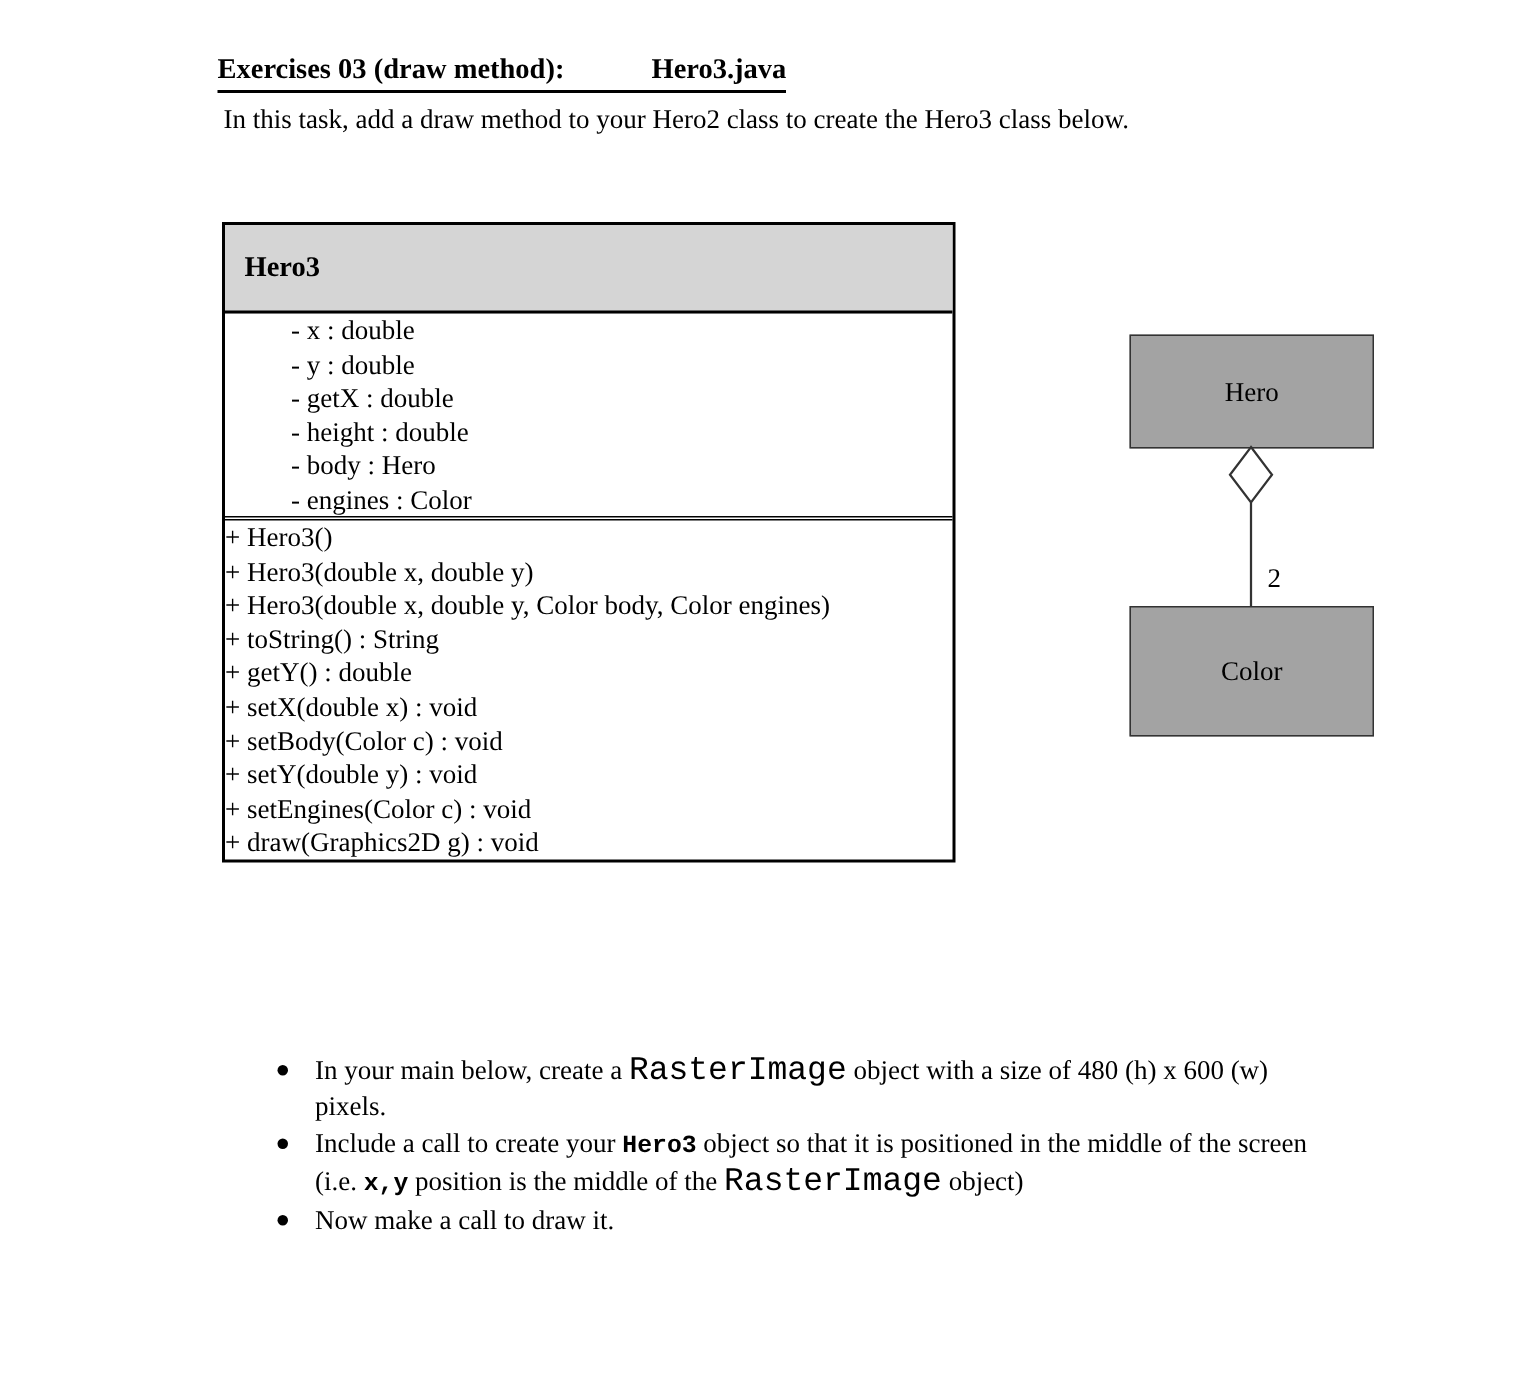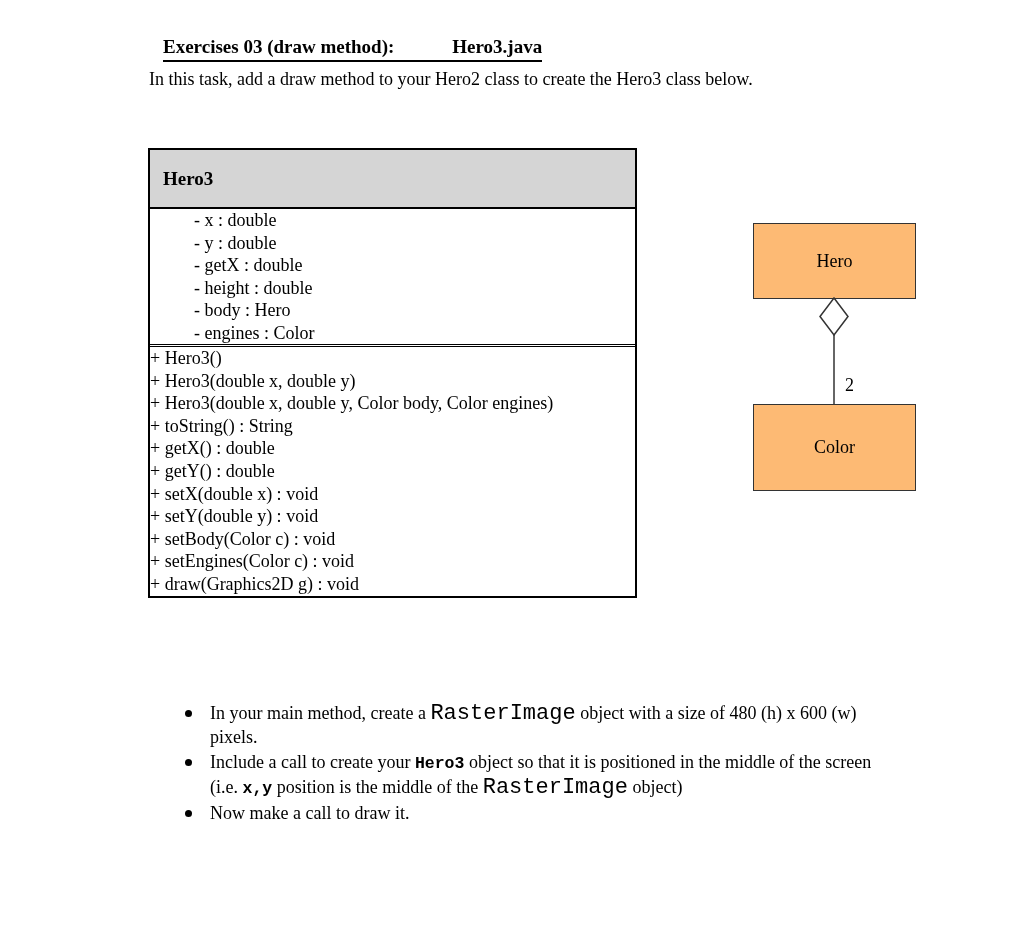--- a/index.html
+++ b/index.html
@@ -8,21 +8,21 @@
     width: 1024px; height: 928px;
     background: #ffffff;
     color: #000000;
     font-family: "Liberation Serif", serif;
     position: relative;
     overflow: hidden;
   }
 
   
   .title {
-    position: absolute; left: 163px; top: 36px;
+    position: absolute; left: 145px; top: 36px;
     margin: 0;
     font-size: 19px; font-weight: bold;
     border-bottom: 2px solid #000;
     padding-bottom: 2px;
     display: inline-block;
     white-space: nowrap;
   }
   .title-right { margin-left: 58px; }
 
   
@@ -55,21 +55,21 @@
   }
   .methods { padding: 5px 12px 18px 12px; }
   .methods li { line-height: 22.6px; }
   .bold { font-weight: normal; }
 
   
   .rel-box {
     position: absolute;
     width: 163px; height: 76px;
     border: 1.5px solid #333;
-    background: #fdba74;
+    background: #a3a3a3;
     display: flex; align-items: center; justify-content: center;
     font-size: 18px;
   }
   .hero-box  { left: 753px; top: 223px; }
   .color-box { left: 753px; top: 404px; height: 87px; }
   .connector {
     position: absolute; left: 750px; top: 295px;
   }
   .connector line    { stroke: #333; stroke-width: 1.5; }
   .connector polygon { fill: #fff; stroke: #333; stroke-width: 1.5; }
@@ -127,25 +127,24 @@
         <li>- body : Hero</li>
         <li>- engines : Color</li>
       </ul>
     <div class="divider"></div>
     <ul class="uml-list methods">
 
     <li>+ Hero3()</li>
         <li>+ Hero3(double x, double y)</li>
         <li>+ Hero3(double x, double y, Color body, Color engines)</li>
         <li>+ toString() : String</li>
-        <li>+ getX() : double</li>
         <li>+ getY() : double</li>
         <li>+ setX(double x) : void</li>
+        <li>+ setBody(Color c) : void</li>
         <li>+ setY(double y) : void</li>
-        <li>+ setBody(Color c) : void</li>
         <li>+ setEngines(Color c) : void</li>
         <li class="bold">+ draw(Graphics2D g) : void</li>
       </ul>
   </section>
 
   <div class="rel-box hero-box">
     <span>Hero</span>
   </div>
 
   <svg class="connector" width="170" height="112" viewBox="0 0 170 112" aria-hidden="true">
@@ -156,21 +155,21 @@
   <span class="multiplicity">2</span>
 
   <div class="rel-box color-box">
     <span>Color</span>
   </div>
 
   <ul class="bullets">
 
       <li class="bullet-item">
         <span class="dot"></span>
-        <span><span>In your main method, create a </span><span class="mono">RasterImage</span><span> object with a size of 480 (h) x 600 (w) pixels.</span></span>
+        <span><span>In your main below, create a </span><span class="mono">RasterImage</span><span> object with a size of 480 (h) x 600 (w) pixels.</span></span>
       </li>
 
       <li class="bullet-item">
         <span class="dot"></span>
         <span><span>Include a call to create your </span><span class="mono-bold">Hero3</span><span> object so that it is positioned in the middle of the screen (i.e. </span><span class="mono-bold">x,y</span><span> position is the middle of the </span><span class="mono">RasterImage</span><span> object)</span></span>
       </li>
 
       <li class="bullet-item">
         <span class="dot"></span>
         <span><span>Now make a call to draw it.</span></span>

